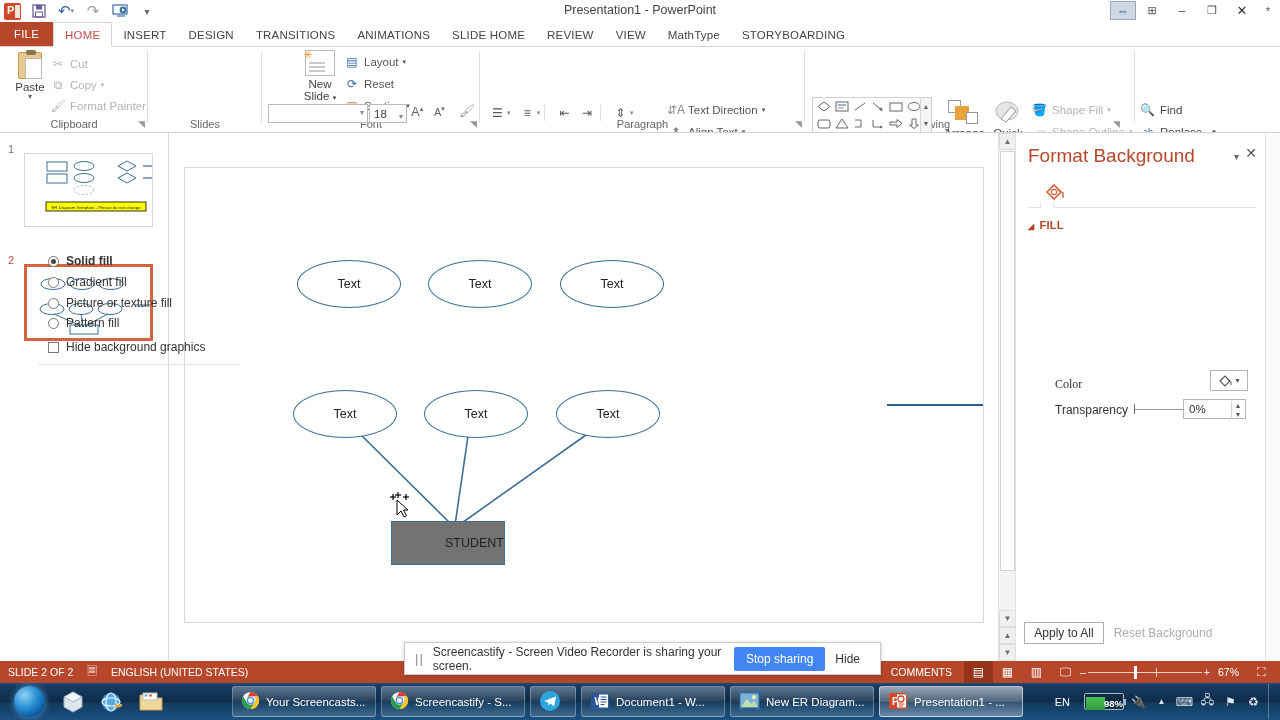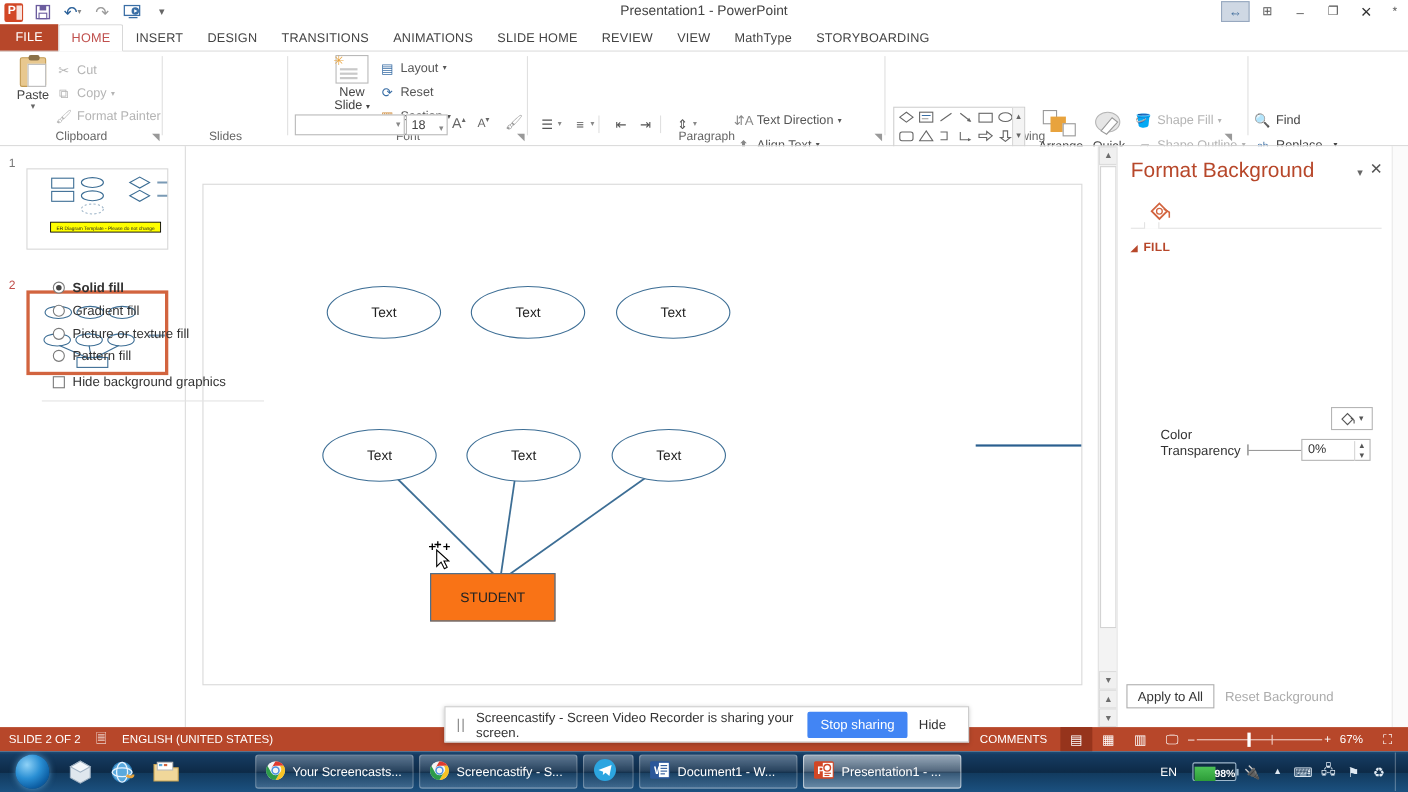--- a/index.html
+++ b/index.html
@@ -107,21 +107,21 @@
   .thumb-num { position:absolute; left:8px; top:2px; font-size:11px; color:#777; }
   .thumb { position:absolute; left:24px; background:#fff; border:1px solid #d8d8d8; }
   .thumb.sel { border:3px solid #d2643f; }
   .tnum-sel { color:#c0504d; }
   .pane-split { position:absolute; left:168px; top:133px; width:1px; height:528px; background:#d9d9d9; }
 
   
   .canvasarea { position:absolute; left:169px; top:133px; width:831px; height:528px; background:#fff; }
   .slide { position:absolute; left:15px; top:34px; width:800px; height:456px; background:#fff; border:1px solid #d9d9d9; overflow:hidden;}
   .ell { position:absolute; border:1.6px solid #3d6e95; border-radius:50%; background:#fff; display:flex; align-items:center; justify-content:center; font-size:12.5px; color:#222; }
-  .stubox { position:absolute; border:1.6px solid #3d6e95; background:#f97316; display:flex; align-items:center; justify-content:center; font-size:12.5px; color:#222; }
+  .stubox { position:absolute; border:1.6px solid #3d6e95; background:#737373; display:flex; align-items:center; justify-content:flex-end; font-size:12.5px; color:#222; }
   .hline { position:absolute; height:2px; background:#2a5f8f; }
   .cursor { position:absolute; width:24px; height:26px; pointer-events:none; }
 
   
   .vsb { position:absolute; left:998px; top:133px; width:17px; height:528px; background:#f3f3f3; border-left:1px solid #e2e2e2; }
   .sb-btn { width:17px; height:17px; display:flex; align-items:center; justify-content:center; font-size:8px; color:#6d6d6d; background:#f0f0f0; border:1px solid #dcdcdc;}
   .sb-thumb { position:absolute; left:1px; top:18px; width:15px; height:420px; background:#fff; border:1px solid #d3d3d3; }
   .sb-low { position:absolute; left:0; bottom:0; width:17px; }
 
   
@@ -668,21 +668,21 @@
   </div>
   <div class="radio-row" style="top:316px;">
     <span class="rad"></span>
     <span>Pattern fill</span>
   </div>
   <div class="radio-row" style="top:340px;">
     <span class="chk"></span>
     <span>Hide background graphics</span>
   </div>
   <div class="fb-divider" style="top:364px;"></div>
-  <div class="fb-lbl" style="left:1055px;top:388px;">Color</div>
+  <div class="fb-lbl" style="left:1055px;top:377px;font-family:Liberation Serif, serif;">Color</div>
   <div class="colorbtn">
     <svg width="15" height="14" viewBox="0 0 15 14">
         <path d="M2,7 L7,2 L12,7 L7,12 Z" fill="none" stroke="#555" stroke-width="1.1"></path>
         <path d="M10,6 L13,8 L13,11" fill="none" stroke="#555" stroke-width="1"></path>
       </svg>
     <span style="font-size:8px;color:#555;">▾</span>
   </div>
   <div class="fb-lbl" style="left:1055px;top:403px;">Transparency</div>
   <div class="slider-track"></div>
   <div class="slider-h"></div>
@@ -801,20 +801,40 @@
               <g stroke="#2b579a" stroke-width="1">
                 <line x1="10.5" y1="6" x2="16.5" y2="6"></line>
                 <line x1="10.5" y1="8.5" x2="16.5" y2="8.5"></line>
                 <line x1="10.5" y1="11" x2="16.5" y2="11"></line>
                 <line x1="10.5" y1="13.5" x2="14.5" y2="13.5"></line>
               </g>
             </svg>
         </span>
         <span>Document1 - W...</span>
       </div>
+      <div class="task">
+        <span>
+          <svg width="21" height="19" viewBox="0 0 21 19">
+              <rect x="1" y="2" width="19" height="15" fill="#7fb2d6" stroke="#2f6f9f"></rect>
+              <polygon points="2,16 8,8 12,13 15,10 19,16" fill="#bfe0a8" stroke="none"></polygon>
+              <circle cx="15" cy="6" r="2" fill="#fdf3a0"></circle>
+              <g fill="#2f6f9f">
+                <rect x="0" y="0" width="4" height="1.6"></rect>
+                <rect x="0" y="0" width="1.6" height="4"></rect>
+                <rect x="17" y="0" width="4" height="1.6"></rect>
+                <rect x="19.4" y="0" width="1.6" height="4"></rect>
+                <rect x="0" y="17.4" width="4" height="1.6"></rect>
+                <rect x="0" y="15" width="1.6" height="4"></rect>
+                <rect x="17" y="17.4" width="4" height="1.6"></rect>
+                <rect x="19.4" y="15" width="1.6" height="4"></rect>
+              </g>
+            </svg>
+        </span>
+        <span>New ER Diagram...</span>
+      </div>
       <div class="task active">
         <span>
           <svg width="20" height="20" viewBox="0 0 20 20">
               <rect x="1" y="2" width="18" height="16" rx="1.5" fill="#d24726"></rect>
               <rect x="9" y="3.5" width="9" height="13" fill="#fff"></rect>
               <text x="4" y="14" font-size="10" font-weight="bold" fill="#fff" font-family="Liberation Sans">P</text>
               <circle cx="13" cy="8" r="3" fill="none" stroke="#d24726" stroke-width="1.3"></circle>
               <line x1="10.5" y1="13" x2="16.5" y2="13" stroke="#d24726" stroke-width="1"></line>
               <line x1="10.5" y1="15" x2="15" y2="15" stroke="#d24726" stroke-width="1"></line>
             </svg>

